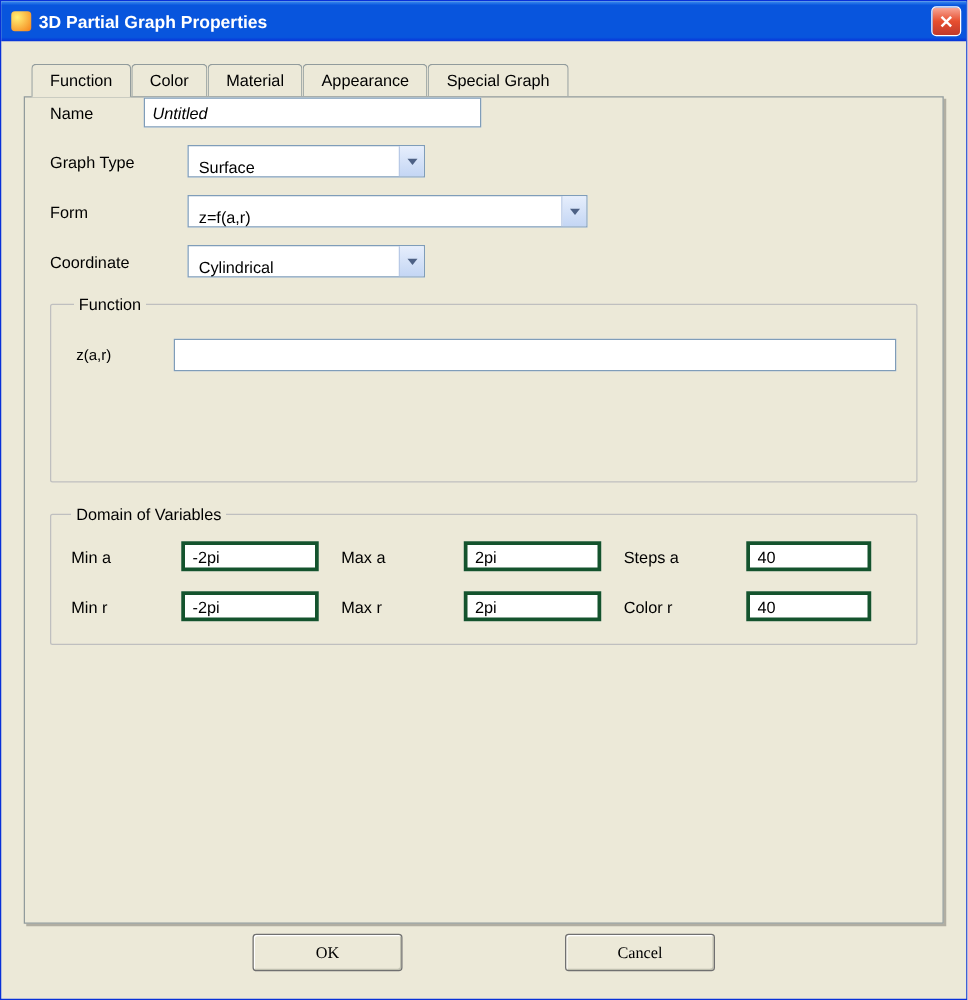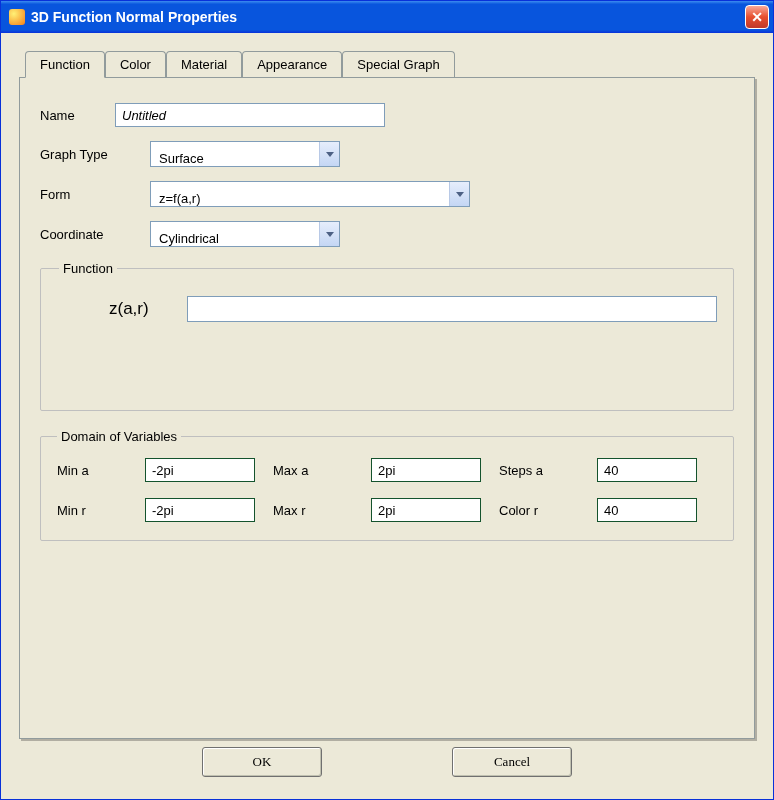--- a/index.html
+++ b/index.html
@@ -84,21 +84,21 @@
   }
   .tab.active {
     background: #ece9d8;
     border-bottom: 1px solid #ece9d8;
     margin-bottom: -1px;
     z-index: 3;
   }
   .tabpanel {
     border: 1px solid #919b9c;
     background: #ece9d8;
-    padding: 25px 20px 30px 20px;
+    padding: 0 20px 30px 20px;
     flex: 1;
     position: relative;
     box-shadow: 2px 2px 0 rgba(0,0,0,0.25);
   }
   .formrow {
     display: flex;
     align-items: center;
     margin-bottom: 14px;
   }
   .formrow .lbl {
@@ -155,41 +155,41 @@
     font-size: 13px;
     padding: 0 4px;
   }
   .func-field legend { margin-left: 2px; }
   .func-row {
     display: flex;
     align-items: center;
     gap: 12px;
     margin-top: 6px;
   }
-  .func-row .zlabel { width: 70px; font-size: 17px; padding-left: 4px; margin-left: 48px;}
+  .func-row .zlabel { width: 70px; font-size: 12px; padding-left: 4px;}
   .func-row input {
     flex: 1;
     height: 26px;
     border: 1px solid #7f9db9;
     background: white;
     font-size: 13px;
     padding: 0 6px;
   }
   .func-field { min-height: 150px; }
   .domain-grid {
     display: grid;
     grid-template-columns: 70px 110px 80px 110px 80px 100px;
     row-gap: 16px;
     column-gap: 18px;
     align-items: center;
     font-size: 13px;
   }
   .domain-grid input {
     height: 24px;
-    border: 1px solid #14532d;
+    border: 3px solid #14532d;
     background: white;
     font-size: 13px;
     padding: 0 6px;
     width: 100%;
   }
   .button-row {
     display: flex;
     justify-content: center;
     gap: 130px;
     padding: 8px 0 10px 0;
@@ -205,21 +205,21 @@
     cursor: pointer;
     font-family: Tahoma;
   }
 </style>
 </head>
 <body>
 
 <div class="window">
   <div class="titlebar">
     <div class="titlebar-icon"></div>
-    <div class="titlebar-title">3D Function Normal Properties</div>
+    <div class="titlebar-title">3D Partial Graph Properties</div>
     <div class="close-btn">
       <span>✕</span>
     </div>
   </div>
 
   <div class="content">
 
     <div class="tabstrip">
       <div class="tabrow front">
         <div class="tab active">Function</div>

